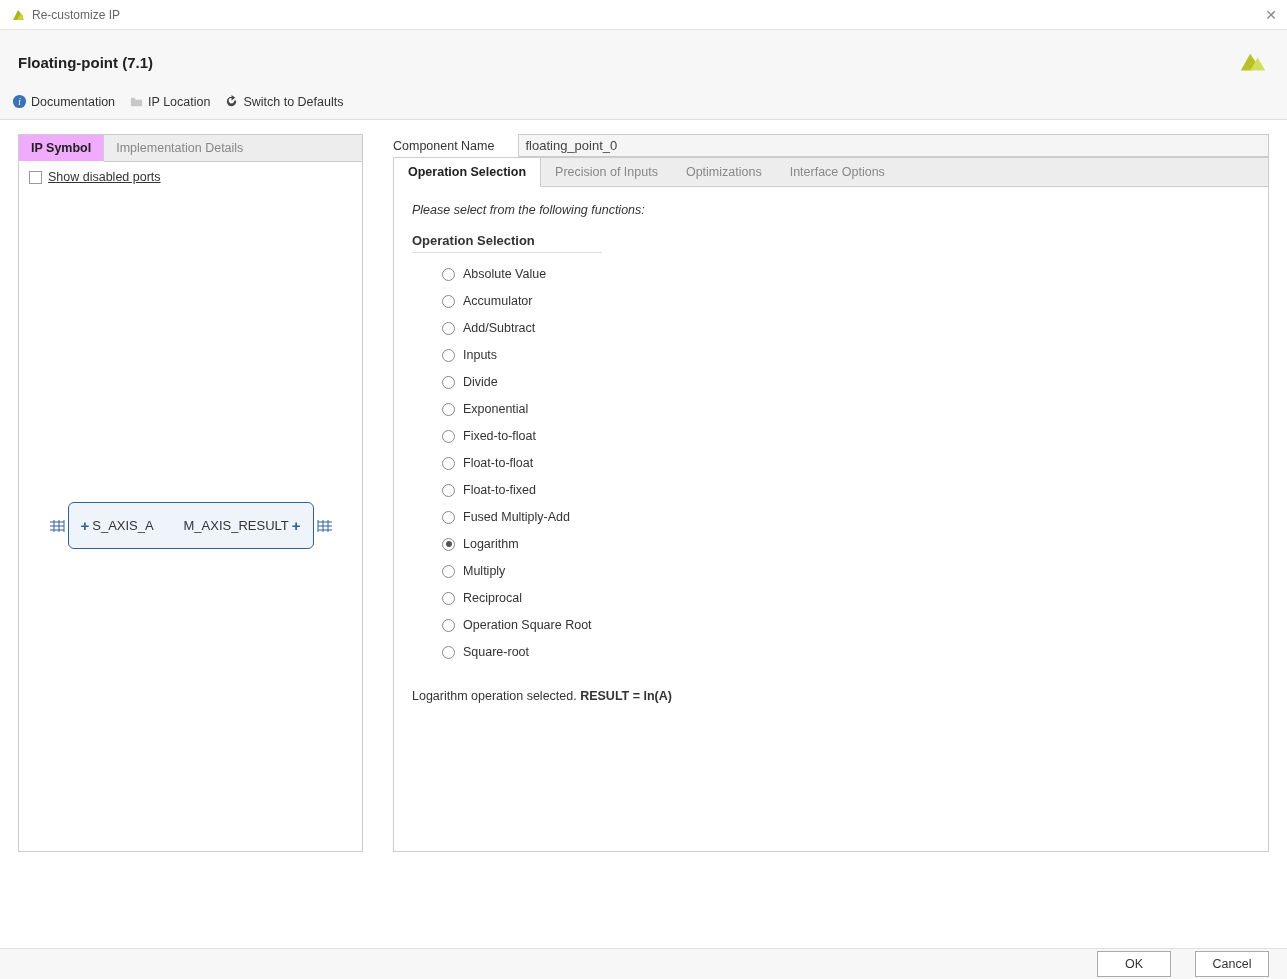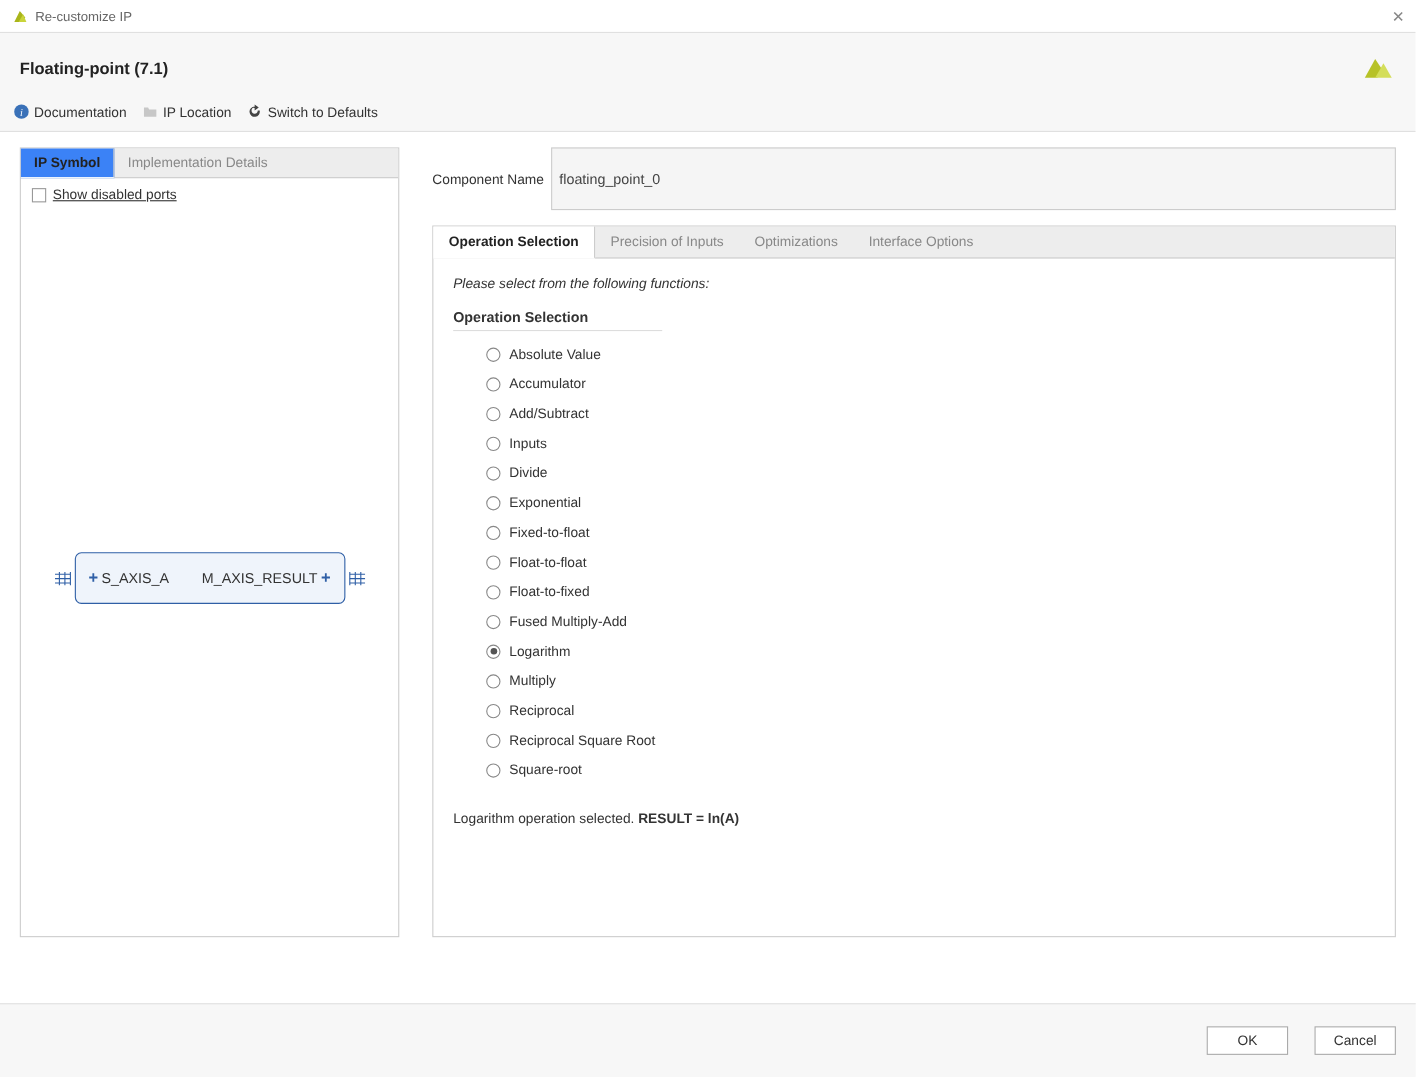--- a/index.html
+++ b/index.html
@@ -86,21 +86,21 @@
       display: flex;
       font-size: 12.5px;
     }
     .tab {
       padding: 6px 12px;
       color: #888;
       cursor: pointer;
       border-right: 1px solid transparent;
     }
     .tab.active {
-      background: #3b82f6;
+      background: #f0abfc;
       color: #222;
       font-weight: bold;
       border-right: 1px solid #ccc;
       border-bottom: 1px solid #fff;
       margin-bottom: -1px;
     }
     .left-body {
       flex: 1;
       padding: 8px 10px;
       position: relative;
@@ -142,29 +142,28 @@
     .rail-right { position: absolute; right: -19px; top: 50%; transform: translateY(-50%); }
 
     .right-panel {
       flex: 1;
       display: flex;
       flex-direction: column;
     }
     .comp-name-row {
       display: flex;
       align-items: center;
-      gap: 7px;
-      margin-bottom: 14px;
+      gap: 24px;
     }
     .comp-name-row label { font-size: 12.5px; color: #333; }
     .comp-name-row input {
       flex: 1;
       border: 1px solid #ccc;
       background: #f5f5f5;
-      padding: 20px 6px;
+      padding: 3px 6px;
       font-size: 13px;
       color: #444;
     }
     .config-panel {
       border: 1px solid #ccc;
       flex: 1;
       display: flex;
       flex-direction: column;
       background: #fff;
     }
@@ -214,21 +213,21 @@
       content: ""; width: 6px; height: 6px; border-radius: 50%; background: #555;
     }
     .result-line { font-size: 12.5px; }
     .result-line .bold { font-weight: bold; }
 
     .footer {
       position: absolute;
       bottom: 0; left: 0; right: 0;
       background: #f7f7f7;
       border-top: 1px solid #e0e0e0;
-      padding: 20px 18px;
+      padding: 2px 18px;
       display: flex;
       justify-content: flex-end;
       gap: 24px;
     }
     .btn {
       min-width: 74px;
       padding: 5px 14px;
       background: #fff;
       border: 1px solid #aaa;
       font-size: 12.5px;
@@ -408,21 +407,21 @@
             <label class="radio-row">
               <span class="radio"></span>
               <span>Multiply</span>
             </label>
             <label class="radio-row">
               <span class="radio"></span>
               <span>Reciprocal</span>
             </label>
             <label class="radio-row">
               <span class="radio"></span>
-              <span>Reciprocal Square Root</span>
+              <span>Operation Square Root</span>
             </label>
             <label class="radio-row">
               <span class="radio"></span>
               <span>Square-root</span>
             </label>
           </div>
         <div class="result-line">
           <span>Logarithm operation selected. </span><span class="bold">RESULT = ln(A)</span>
         </div>
       </div>

